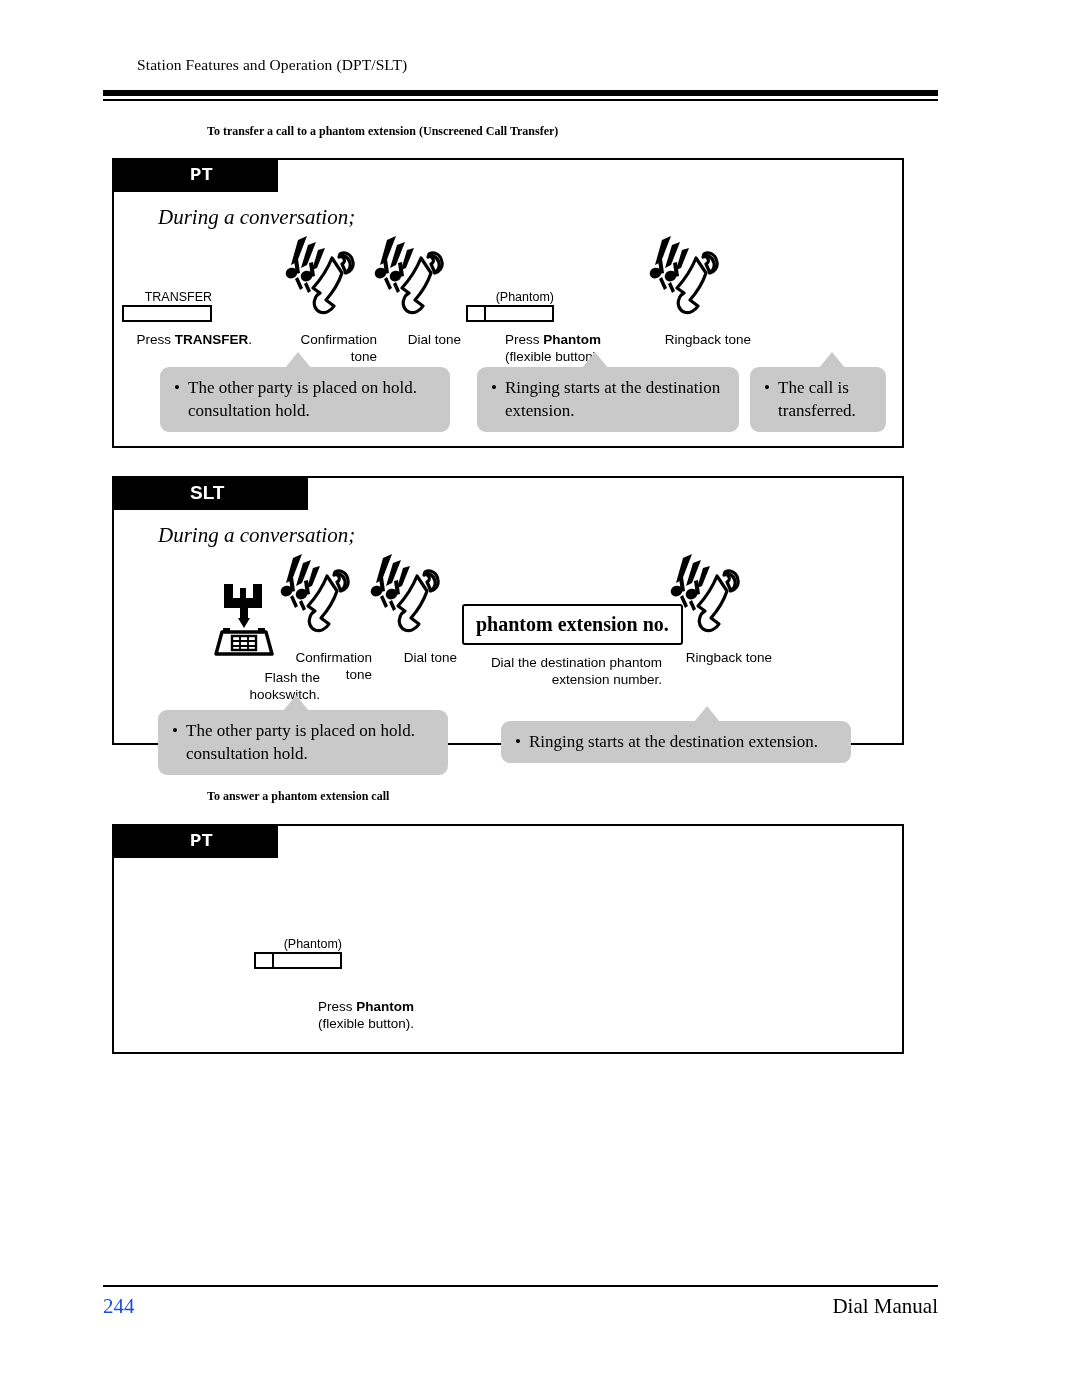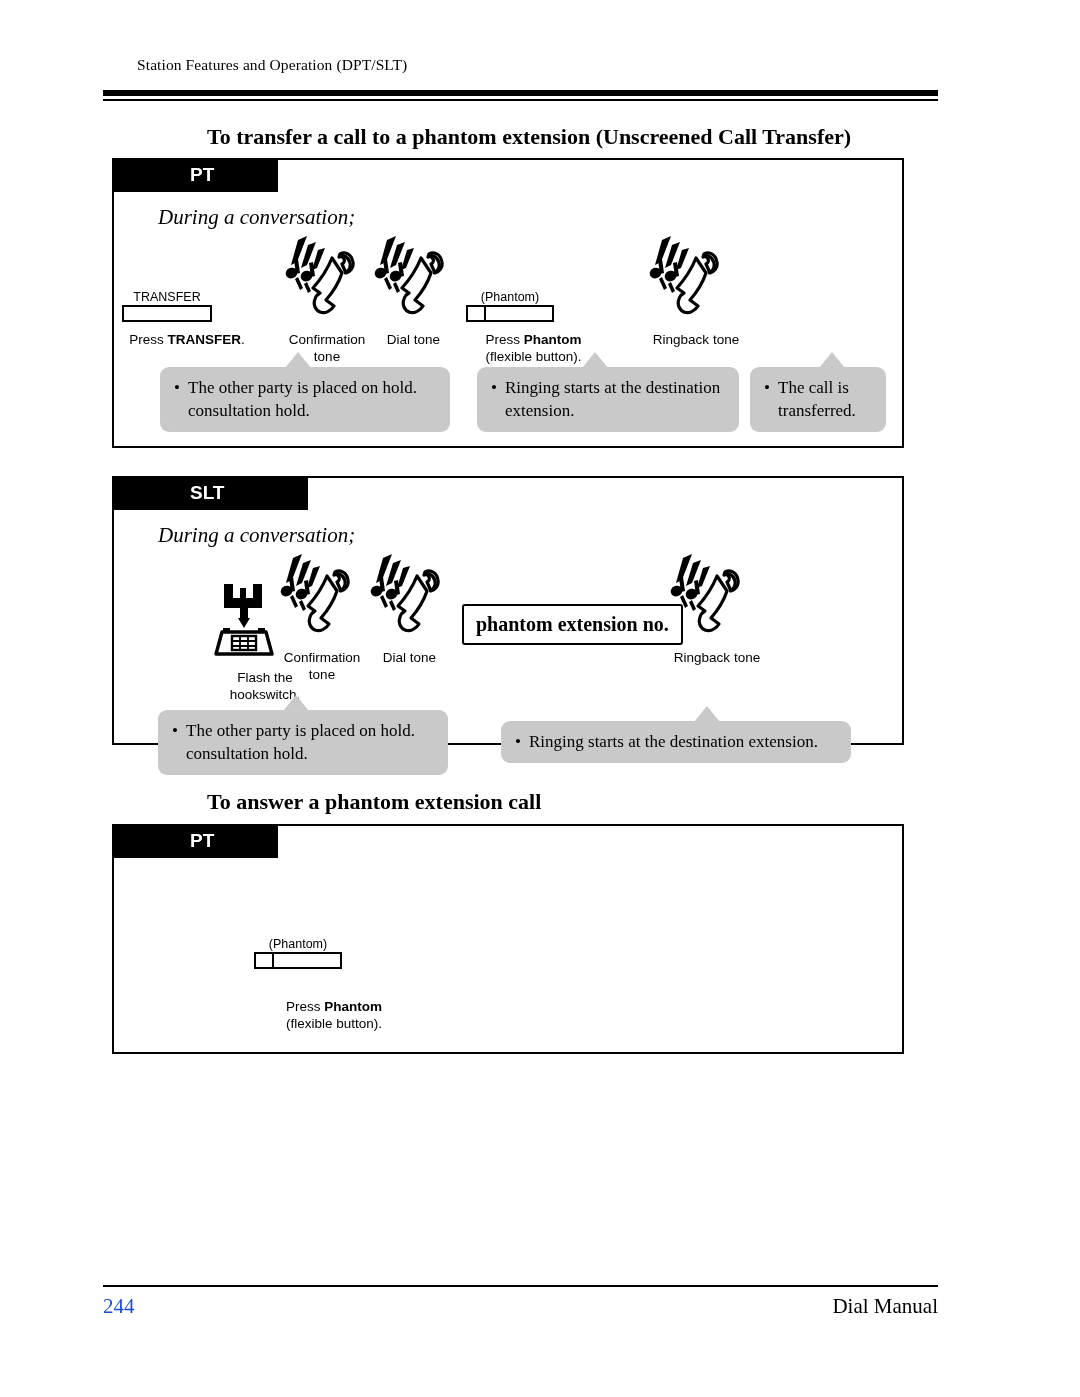--- a/index.html
+++ b/index.html
@@ -31,21 +31,21 @@
     left: 103px; top: 99px;
     width: 835px; height: 2px;
     background: #000;
   }
 
   
   .sec-heading {
     position: absolute;
     font-family: "Liberation Serif", serif;
     font-weight: bold;
-    font-size: 22px;
+    font-size: 12px;
     color: #000;
     white-space: nowrap;
   }
   #heading-transfer { left: 207px; top: 124px; }
   #heading-answer   { left: 207px; top: 789px; }
 
   
   .proc-box {
     position: absolute;
     border: 2px solid #000;
@@ -62,37 +62,37 @@
     height: 34px;
     background: #000;
     color: #fff;
     font-family: "Liberation Sans", sans-serif;
     font-weight: bold;
     font-size: 19px;
     display: flex;
     align-items: center;
   }
   .proc-tab span { padding-left: 78px; }
-  .tab-pt  { width: 166px; }
+  .tab-pt  { width: 166px; font-family: Liberation Mono, monospace; }
   .tab-slt { width: 196px; }
 
   
   .context-line {
     position: absolute;
     font-family: "Liberation Serif", serif;
     font-style: italic;
     font-size: 21px;
     color: #000;
     white-space: nowrap;
   }
 
   
   .step {
     position: absolute;
-    text-align: center;
+    text-align: right;
   }
   .step-art {
     position: relative;
     height: 70px;
     display: flex;
     align-items: flex-end;
   }
   .step-label {
     font-family: "Liberation Sans", sans-serif;
     font-size: 13.5px;
@@ -402,20 +402,22 @@
         <path d="M62 24 c5 -2 10 2 11 7 c1 5 -2 9 -6 10" fill="none" stroke="#000" stroke-width="3.2"></path>
       </svg>
     </div>
     <div class="step-label">Dial tone</div>
   </div>
 
   <div class="step" style="left:348px; top:97px; width:200px;">
     <div class="step-art">
       <div class="dial-box">phantom extension no.</div>
     </div>
+    <div class="step-label">Dial the destination phantom
+extension number.</div>
   </div>
 
   <div class="step" style="left:548px; top:72px; width:110px;">
     <div class="step-art" style="height:90px;">
       <svg width="84" height="90" viewBox="0 0 84 90">
         <g fill="#000">
           <path d="M21 8 L30 4 L20 30 L14 33 Z"></path>
           <path d="M31 13 L39 10 L30 33 L24 36 Z"></path>
           <path d="M41 18 L48 16 L40 36 L35 38 Z"></path>
           <path d="M13 36 c-3 1 -5 4 -4 7 c1 3 4 4 7 3 c3 -1 5 -4 4 -7 c-1 -3 -4 -4 -7 -3 Z"></path>

